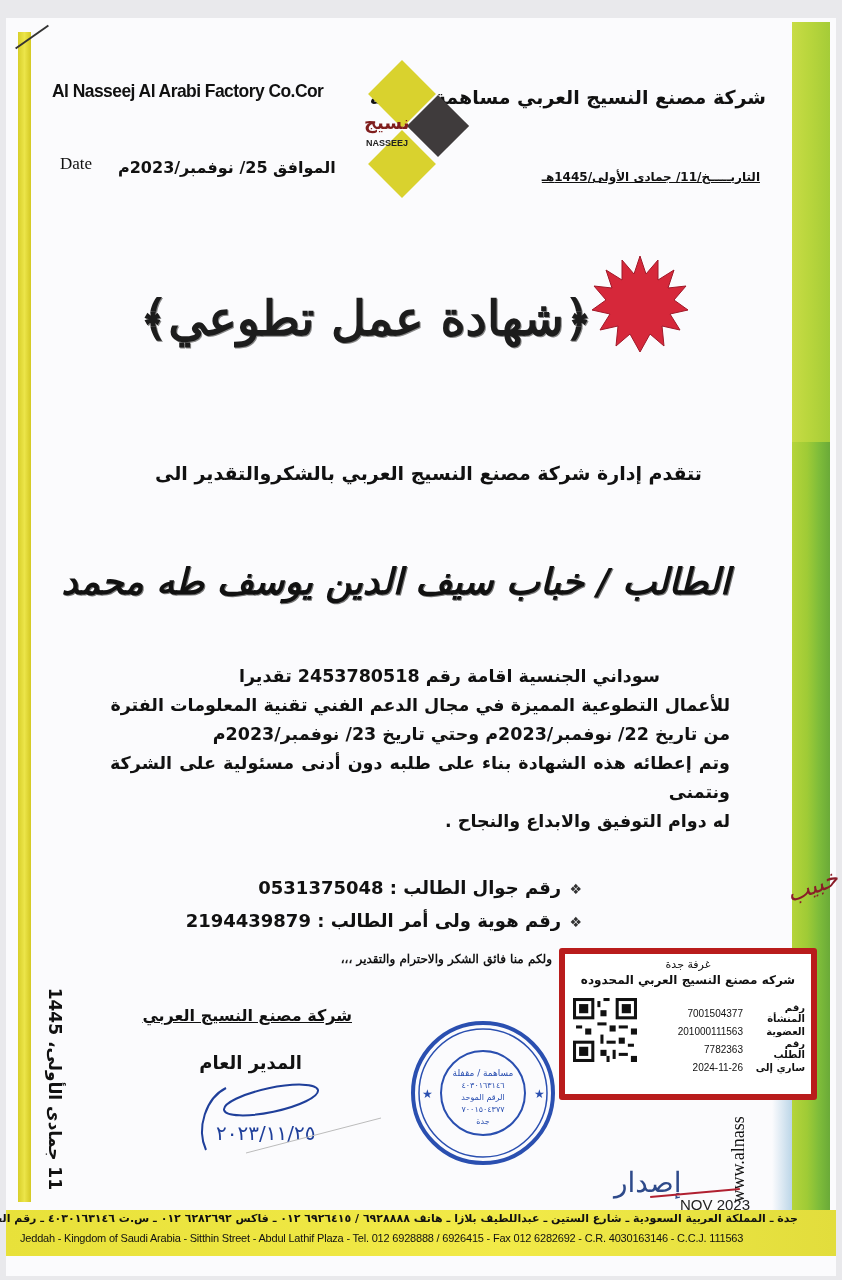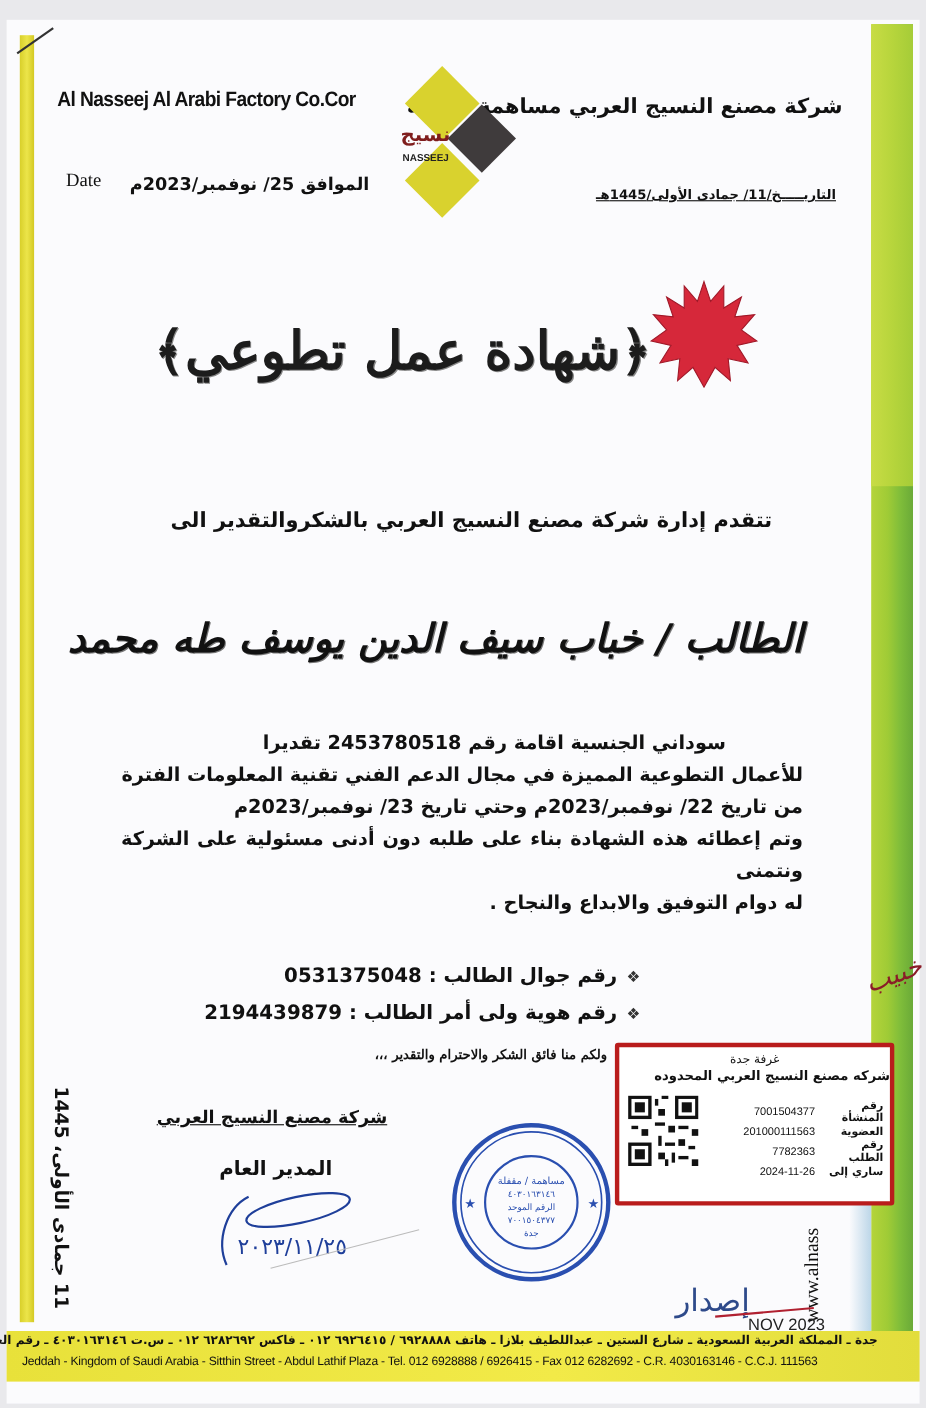--- a/index.html
+++ b/index.html
@@ -35,23 +35,23 @@
   .body .l1 { padding-right:70px; }
   .bullets { position:absolute; right:260px; top:872px; direction:rtl; font-weight:bold; font-size:18px; line-height:32px; }
   .bullet-icon { color:#333; font-size:14px; margin-left:2px; }
 
   .closing { position:absolute; right:290px; top:952px; direction:rtl; font-size:12px; font-weight:bold; font-family:"DejaVu Serif", serif; }
   .company-sign { position:absolute; right:490px; top:1006px; direction:rtl; font-weight:bold; font-size:16px; text-decoration:underline; }
   .gm { position:absolute; right:540px; top:1052px; direction:rtl; font-weight:bold; font-size:18px; }
   .signature { position:absolute; left:186px; top:1078px; width:200px; height:80px; }
 
   .stamp { position:absolute; left:408px; top:1018px; width:150px; height:150px; }
-  .seal-box { position:absolute; left:559px; top:948px; width:246px; height:140px; border:4px solid #b91c1c; background:#fff; border-radius:3px; }
+  .seal-box { position:absolute; left:559px; top:948px; width:246px; height:140px; border:6px solid #b91c1c; background:#fff; border-radius:3px; }
   .seal-box .h1 { text-align:center; direction:rtl; font-size:11px; margin-top:4px; }
-  .seal-box .h2 { direction:rtl; font-size:12px; font-weight:bold; margin-top:2px; }
+  .seal-box .h2 { text-align:center; direction:rtl; font-size:12px; font-weight:bold; margin-top:2px; }
   .seal-box .qr { position:absolute; left:8px; top:44px; width:64px; height:64px; }
   .seal-box .rows { position:absolute; right:6px; top:50px; direction:rtl; font-size:10px; }
   .seal-box .row { display:flex; gap:10px; height:18px; align-items:center; }
   .seal-box .row .k { width:52px; font-weight:bold; }
   .seal-box .row .v { font-family:"Liberation Sans", sans-serif; font-size:10px; direction:ltr; }
 
   .hijri-vertical { position:absolute; left:30px; top:900px; width:40px; height:300px; }
   .hijri-vertical span { position:absolute; left:-120px; top:135px; width:290px; transform:rotate(90deg); direction:rtl; font-weight:bold; font-size:17px; white-space:nowrap; letter-spacing:2px; }
 
   .website { position:absolute; left:722px; top:1080px; width:30px; height:120px; }

